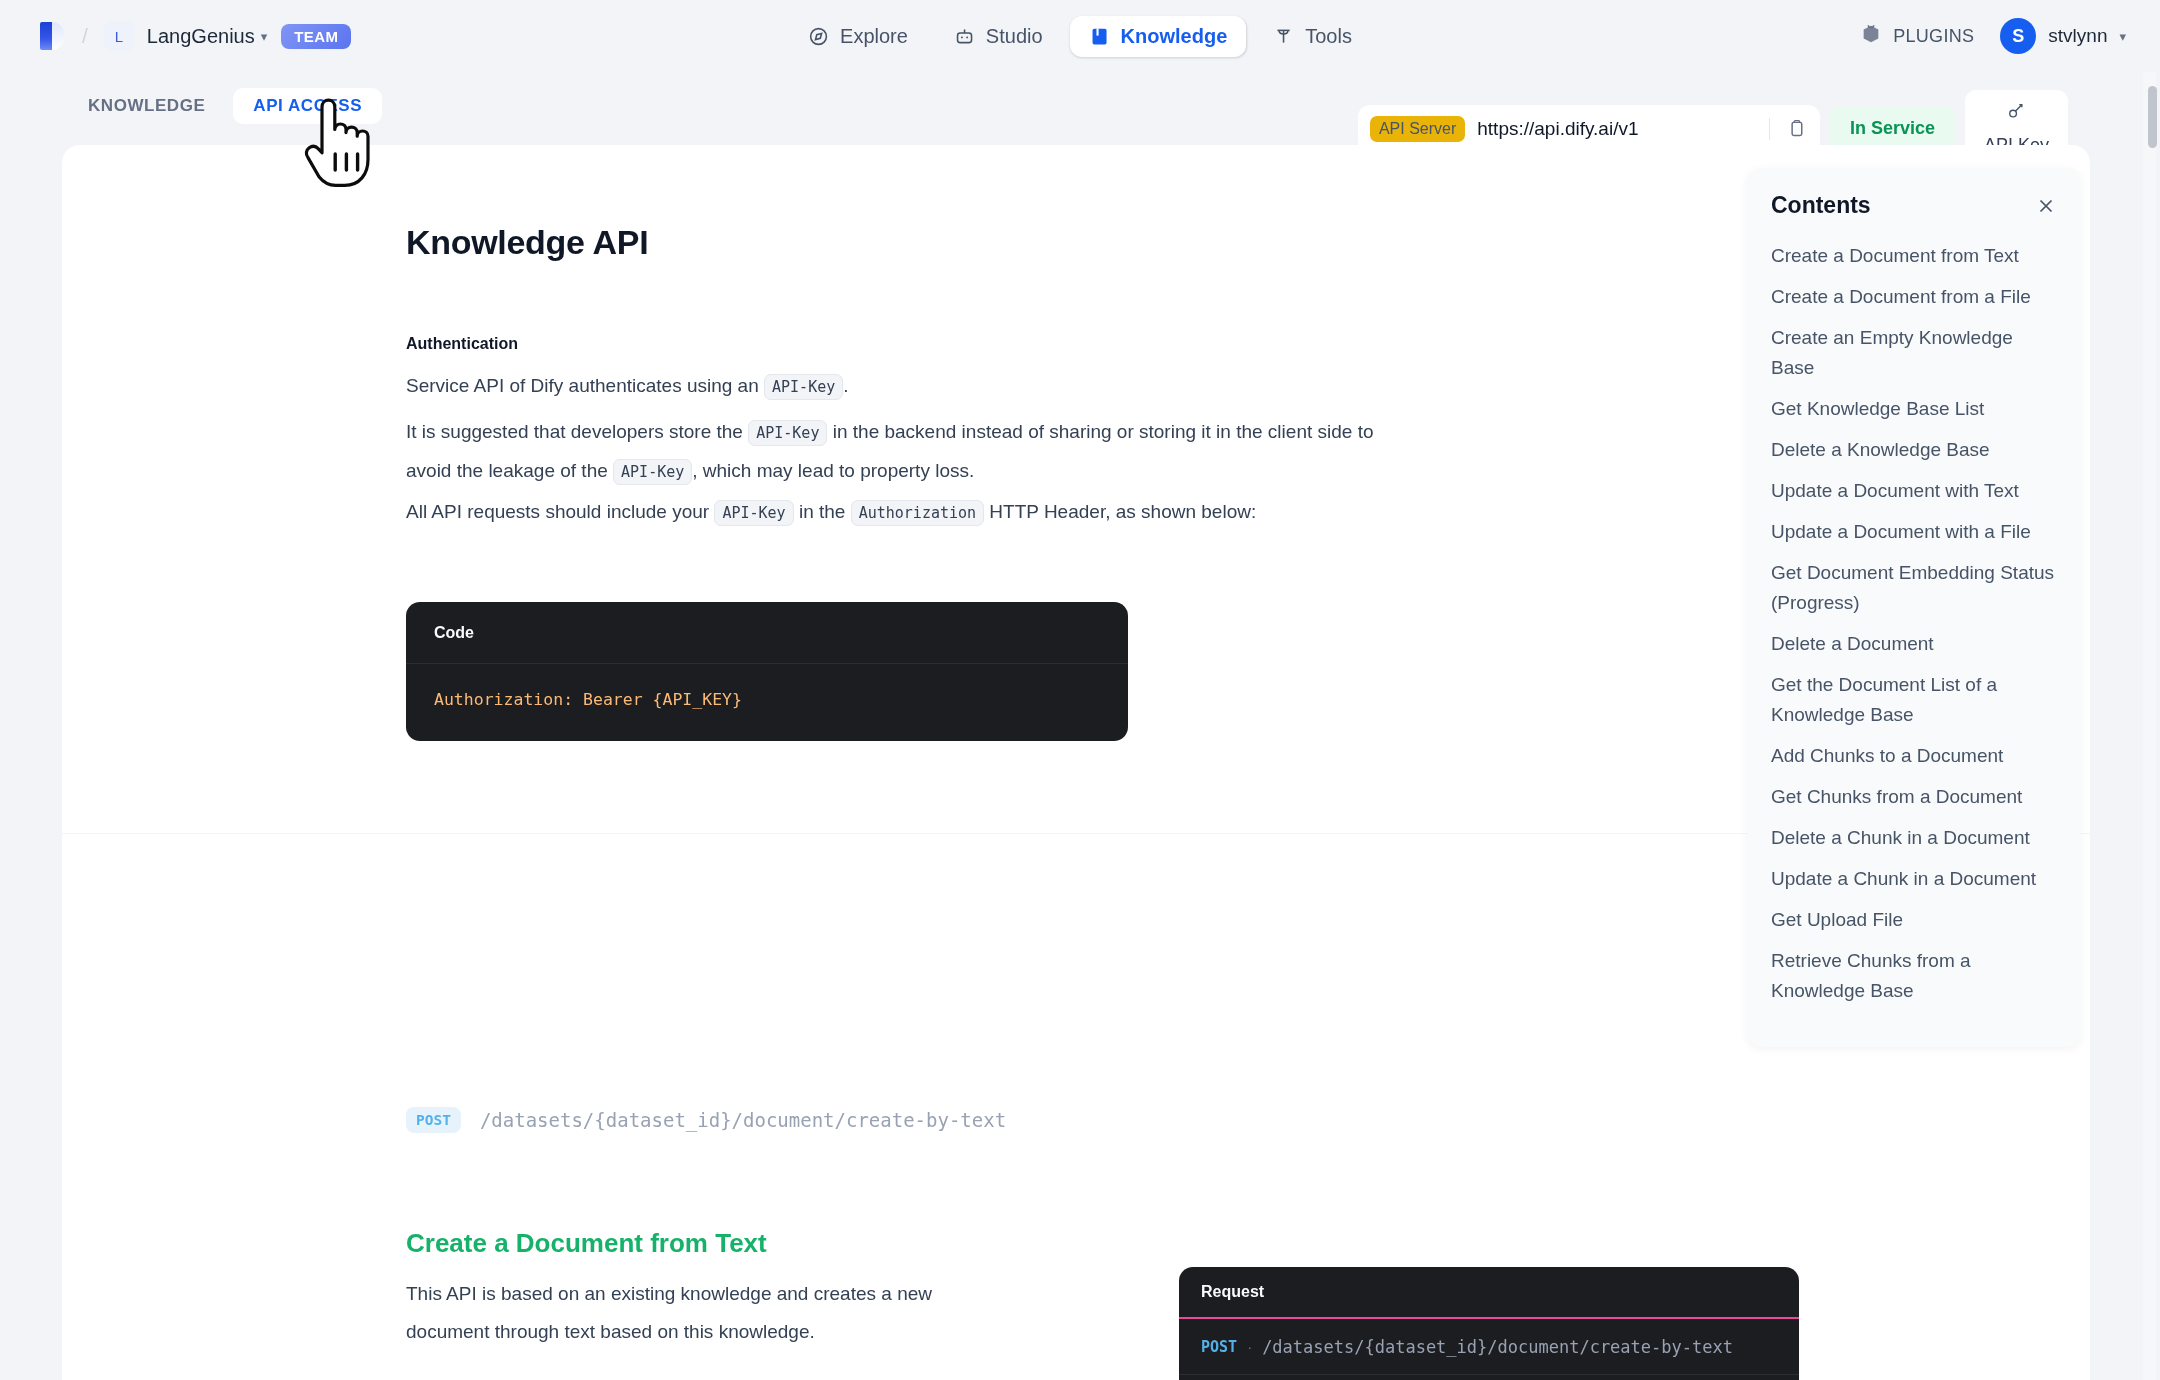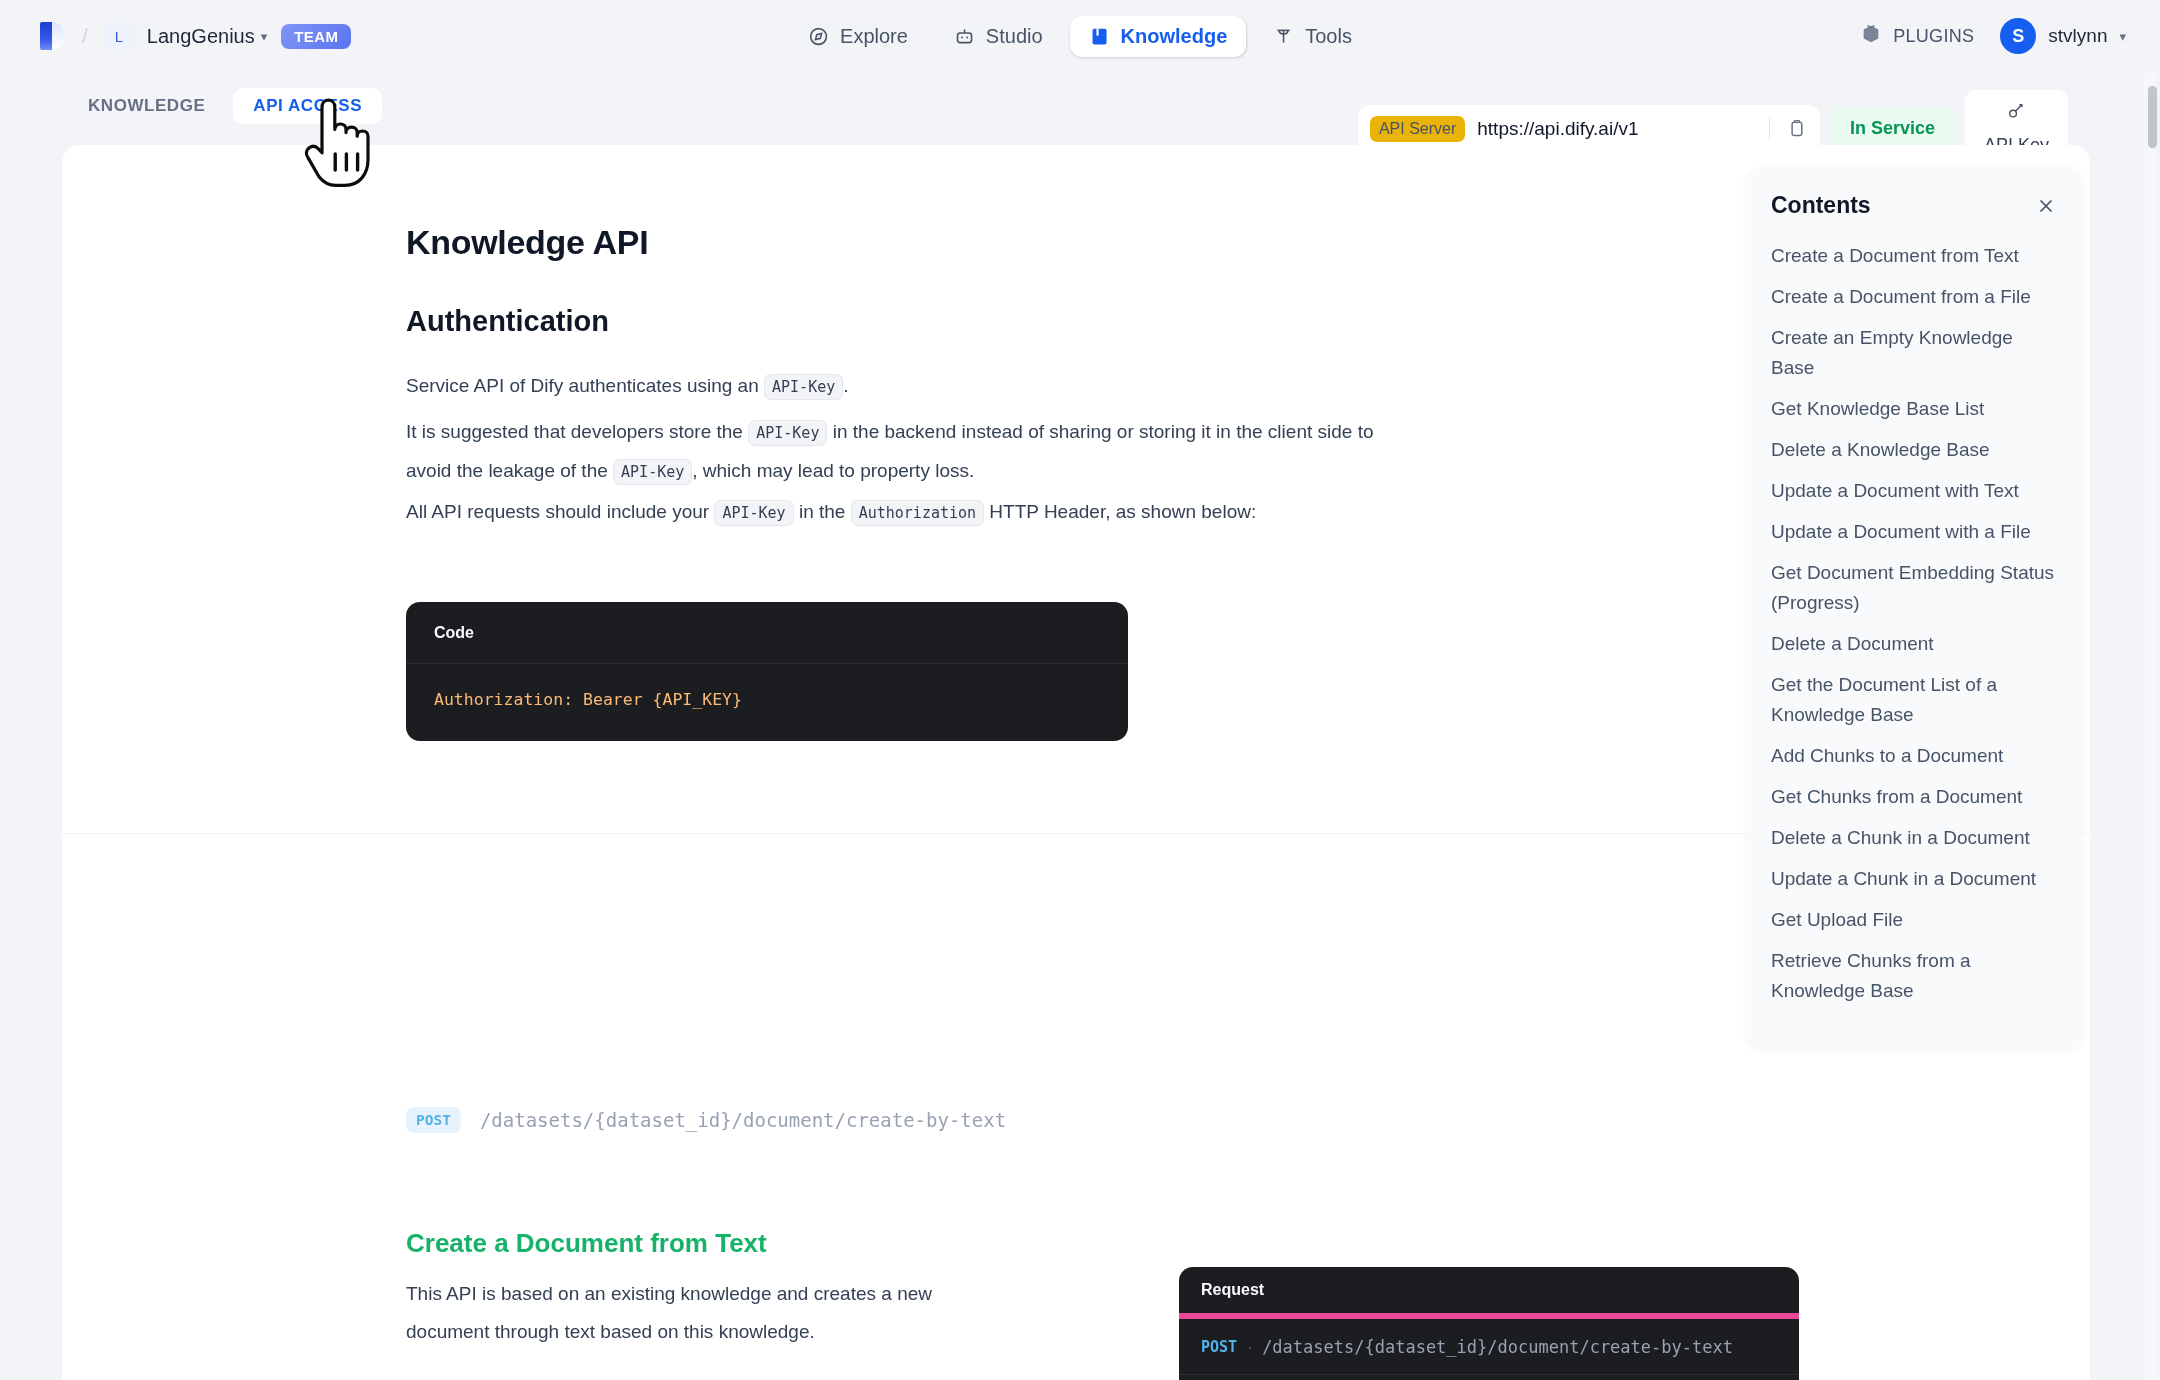--- a/index.html
+++ b/index.html
@@ -128,22 +128,22 @@
     position:absolute; top: 145px; left: 62px; width: 2028px; height: 1235px;
     background:#ffffff; border-radius: 18px 18px 0 0; overflow:hidden;
   }
   .doc-inner { position:relative; padding: 0; }
 
   .doc-h1 {
     position:absolute; left: 344px; top: 78px;
     font-size: 34px; font-weight: 700; color:#101828; letter-spacing:-.3px;
   }
   .doc-h2 {
-    position:absolute; left: 344px; top: 160px;
-    font-size: 29px; font-weight: 700; color:#101828;
+    position:absolute; left: 344px; top: 190px;
+    font-size: 16px; font-weight: 700; color:#101828;
   }
   .doc-p {
     position:absolute; left: 344px;
     font-size: 19px; color:#344054; line-height: 38px; max-width: 1000px;
   }
   .p1 { top: 222px; }
   .p2 { top: 268px; }
   .p3 { top: 348px; }
 
   code.inline {
@@ -195,21 +195,21 @@
   }
 
   
   .request-panel {
     position:absolute; left: 1117px; top: 1122px; width: 620px;
     background:#1b1d21; border-radius: 14px 14px 0 0; overflow:hidden;
   }
   .req-head {
     height: 52px; display:flex; align-items:center; padding: 0 22px;
     color:#f9fafb; font-size:16px; font-weight:700;
-    border-bottom: 6px solid #ec4899;
+    border-bottom: 2px solid #ec4899;
   }
   .req-sub {
     height: 56px; display:flex; align-items:center; gap:10px; padding: 0 22px;
     border-bottom: 1px solid #2b2e33;
   }
   .req-method {
     color:#53b1e8; font-family:"DejaVu Sans Mono", monospace;
     font-size:15px; font-weight:700;
   }
   .req-dot { color:#667085; font-size:15px; }

